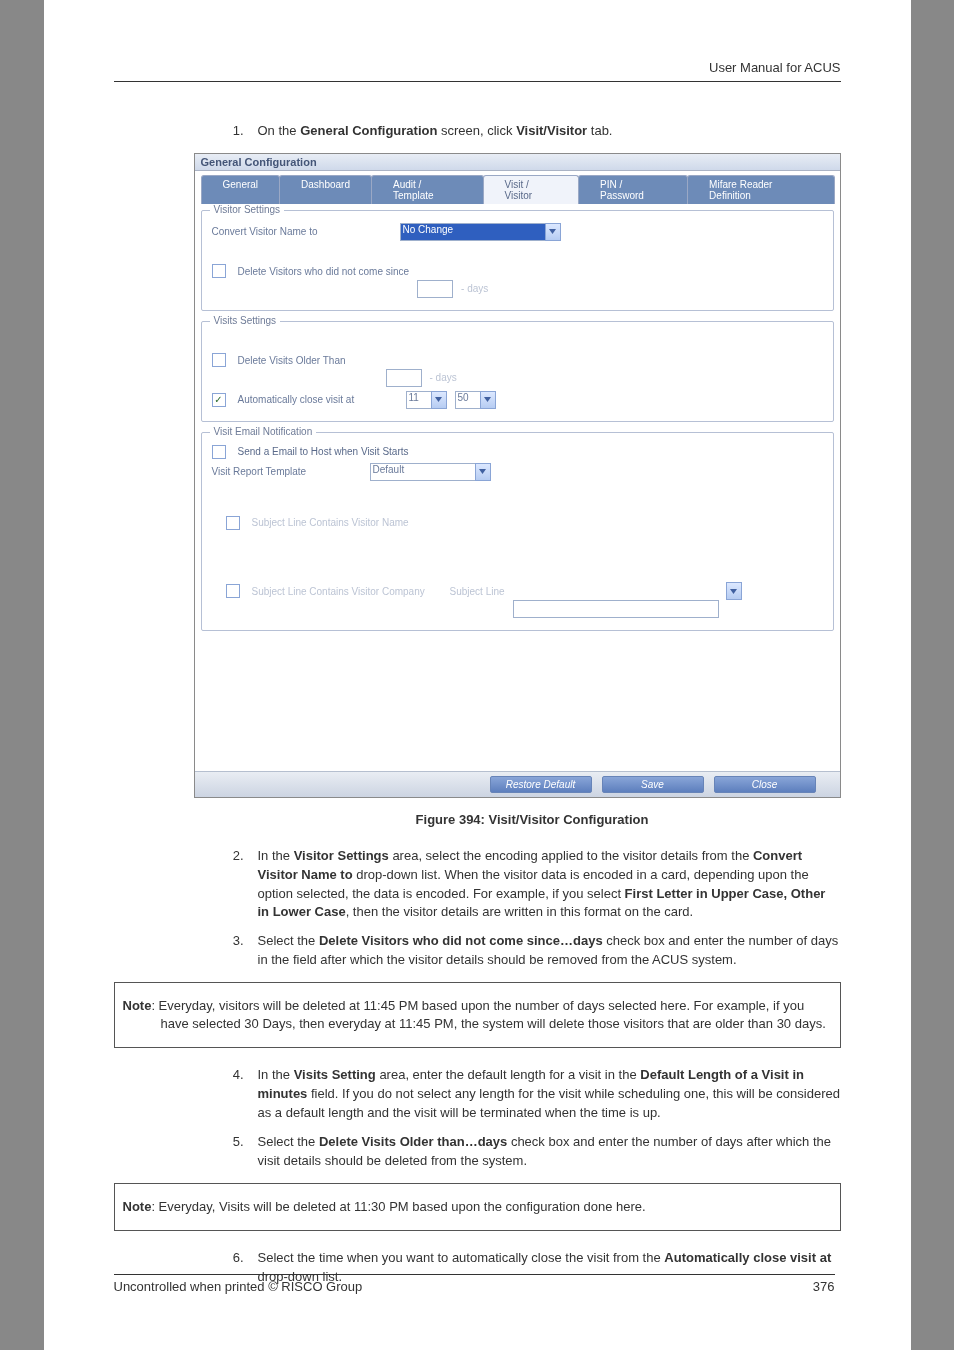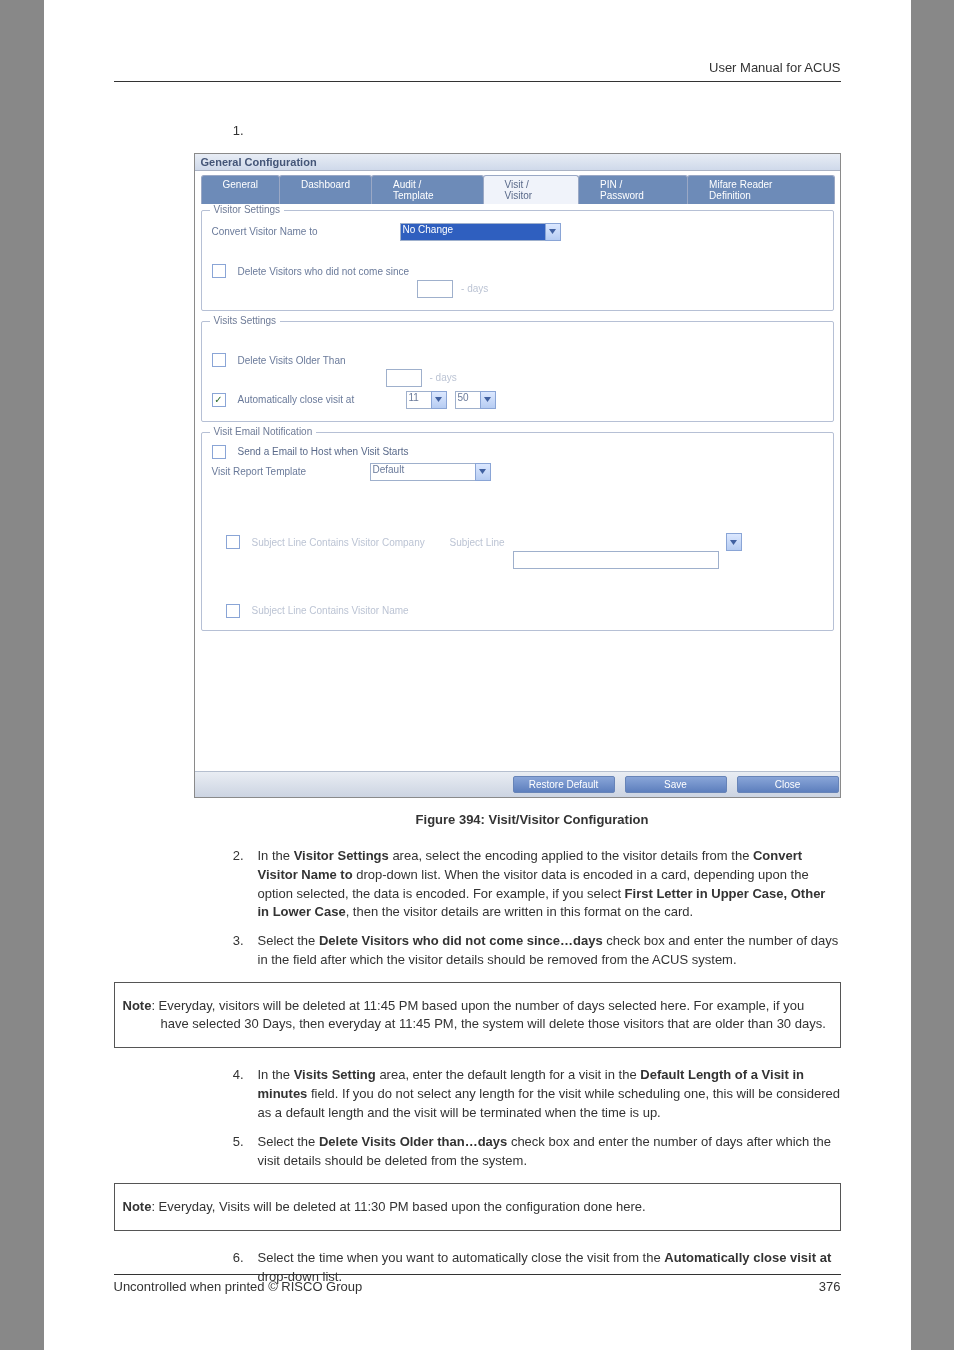--- a/index.html
+++ b/index.html
@@ -60,21 +60,21 @@
     line-height: 1.4;
   }
   .note-box .hang {
     padding-left: 38px;
     text-indent: -38px;
   }
   .footer {
     position: absolute;
     bottom: 56px;
     left: 70px;
-    right: 70px;
+    right: 76px;
     display: flex;
     justify-content: space-between;
     border-top: 1px solid #333;
     padding-top: 4px;
     font-size: 13px;
   }
 
   
   .screenshot {
     border: 1px solid #8a8a8a;
@@ -188,24 +188,25 @@
   .chk.checked::after {
     content: "✓";
     font-size: 10px;
     color: #2d6b2d;
     line-height: 1;
   }
   .dim { color: #bcc4d4; margin-top: 35px; }
   .ss-bottombar {
     background: linear-gradient(#e9edf3, #ccd4e2);
     border-top: 1px solid #b5bfcf;
-    padding: 4px 1px;
+    padding: 4px 24px;
     display: flex;
     justify-content: flex-end;
     gap: 10px;
+    font-style: italic;
   }
   .ss-btn {
     min-width: 80px;
     text-align: center;
     color: #fff;
     font-size: 10px;
     padding: 2px 10px;
     border: 1px solid #6784b8;
     border-radius: 2px;
     background: linear-gradient(#89a5d8,#5d7fbd);
@@ -218,20 +219,23 @@
 <body>
 
 <div class="page">
 
   <div class="doc-header">User Manual for ACUS</div>
 
   <div class="body-col">
     <ol class="steps">
       <li>
         <span class="num">1.</span>
+        <span>
+          <span>On the </span><span class="bold">General Configuration</span><span> screen, click </span><span class="bold">Visit/Visitor</span><span> tab.</span>
+        </span>
       </li>
     </ol>
 
     <div class="screenshot">
       <div class="ss-title">General Configuration</div>
       <div class="ss-inner">
 
         <div class="tabbar">
           <div class="tab">General</div>
           <div class="tab">Dashboard</div>
@@ -314,34 +318,34 @@
                   <svg viewBox="0 0 7 5">
                     <path d="M0 0h7L3.5 5z"></path>
                   </svg>
                 </span>
             </span>
           </div>
           <div class="row dim">
             <span class="ctl" style="margin-left:14px">
                 <span class="chk"></span>
               </span>
+            <span>Subject Line Contains Visitor Name</span>
+          </div>
+          <div class="row dim">
+            <span class="ctl" style="margin-left:14px">
+                <span class="chk"></span>
+              </span>
             <span style="min-width:190px">Subject Line Contains Visitor Company</span>
             <span>Subject Line</span>
             <span class="txtin dim" style="width:200px"></span>
             <span class="dd-btn">
                 <svg viewBox="0 0 7 5">
                   <path d="M0 0h7L3.5 5z"></path>
                 </svg>
               </span>
-          </div>
-          <div class="row dim">
-            <span class="ctl" style="margin-left:14px">
-                <span class="chk"></span>
-              </span>
-            <span>Subject Line Contains Visitor Name</span>
           </div>
         </div>
 
         <div class="chart-body-space"></div>
       </div>
       <div class="ss-bottombar">
         <div class="ss-btn">Restore Default</div>
         <div class="ss-btn">Save</div>
         <div class="ss-btn">Close</div>
       </div>

